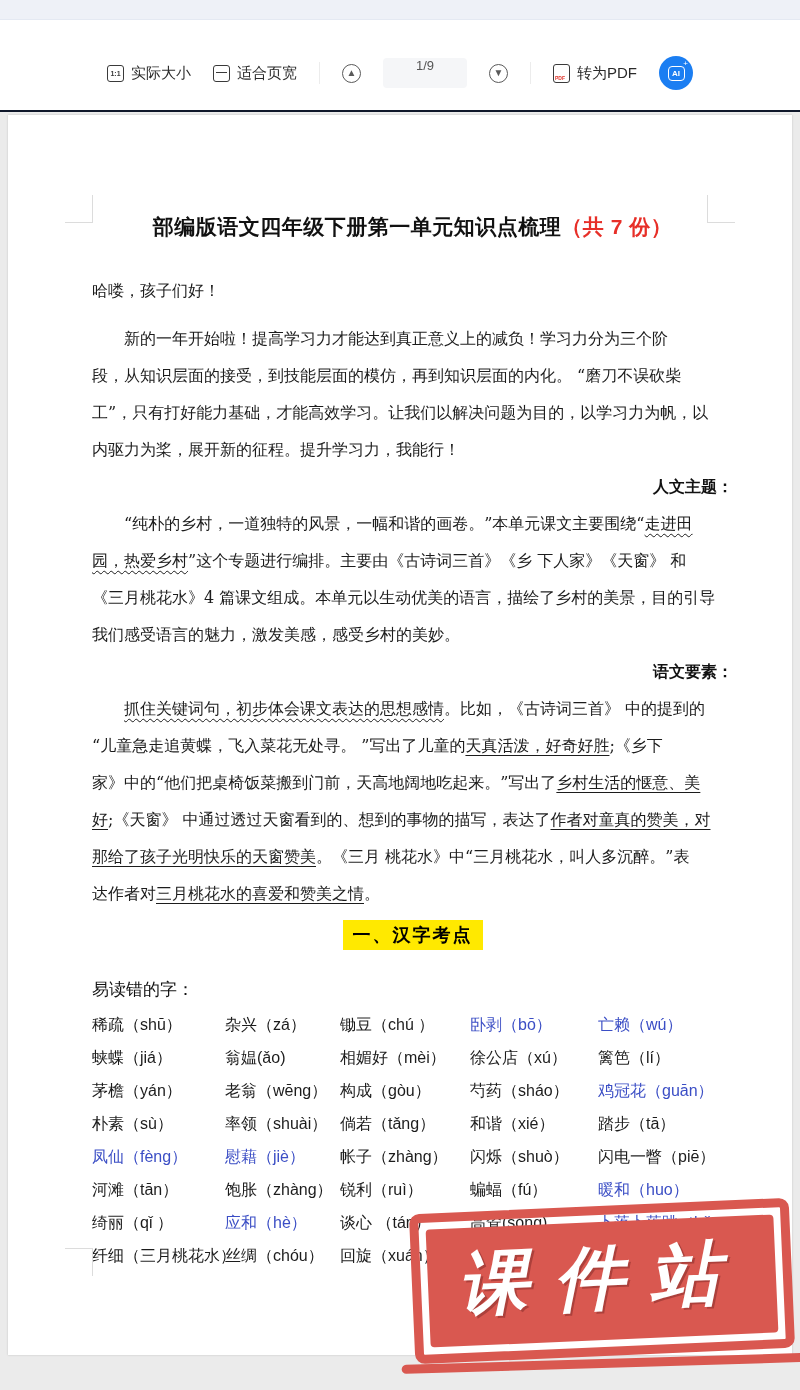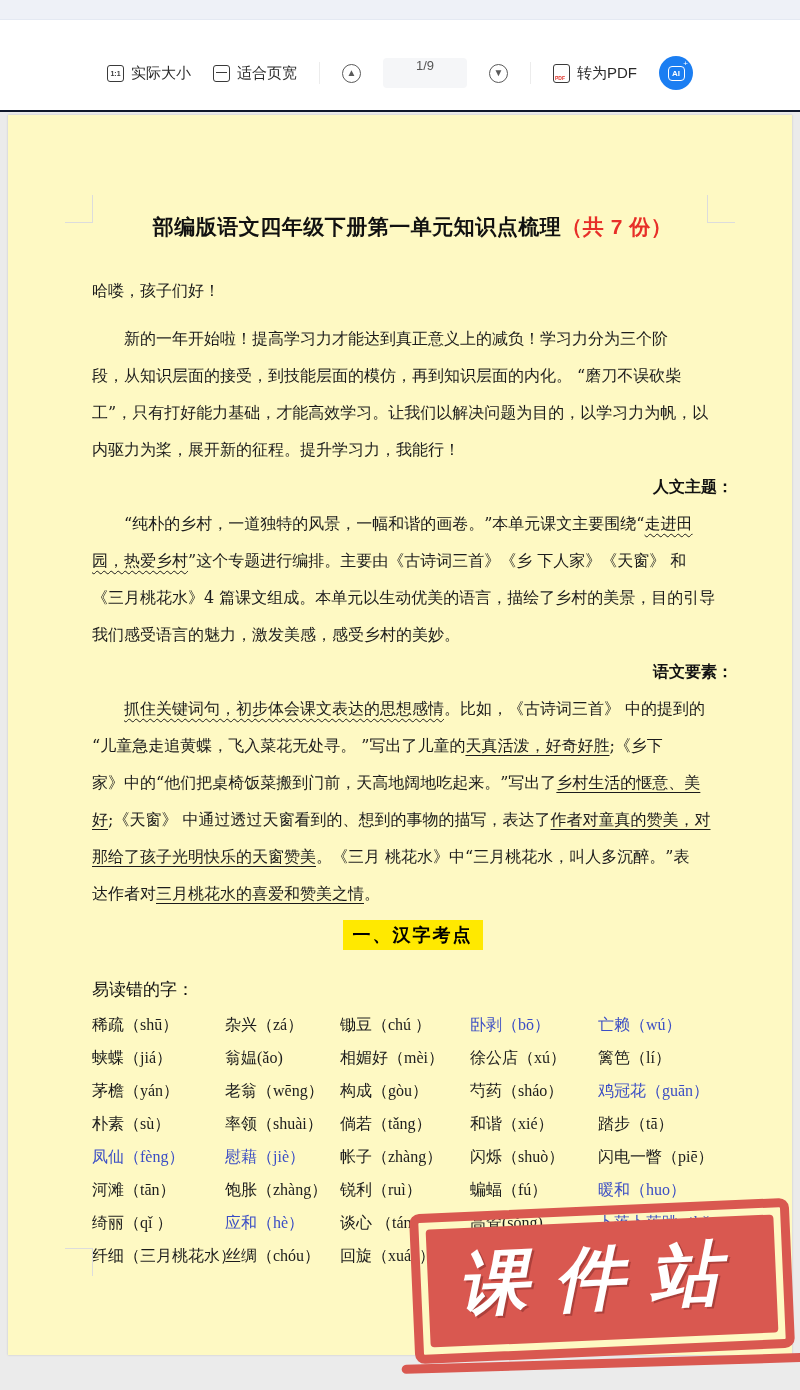--- a/index.html
+++ b/index.html
@@ -29,21 +29,21 @@
                    font-weight:bold; color:#e0352b; }
   .ai-btn { width:34px; height:34px; border-radius:50%; background:#1b7ef2; position:relative;
             display:flex; align-items:center; justify-content:center; cursor:pointer; }
   .ai-glyph { width:17px; height:15px; border:1.4px solid #fff; border-radius:4px;
               color:#fff; font-size:8px; font-weight:bold; display:flex;
               align-items:center; justify-content:center; }
   .ai-plus { position:absolute; top:4px; right:5px; color:#fff; font-size:8px; line-height:1; }
 
   
   .viewer { position:relative; height:1278px; background:#ebebeb; padding:3px 8px 0; }
-  .page   { position:relative; background:#fef9c3; height:1240px; width:784px;
+  .page   { position:relative; background:#ffffff; height:1240px; width:784px;
             box-shadow:0 0 2px rgba(0,0,0,.18); padding:98px 59px 0 84px; }
 
   .mark { position:absolute; width:28px; height:28px; border:0 solid #dcdcdc; }
   .mark.tl { left:57px;  top:80px;   border-right-width:1px; border-bottom-width:1px; }
   .mark.tr { right:57px; top:80px;   border-left-width:1px;  border-bottom-width:1px; }
   .mark.bl { left:57px;  top:1133px; border-right-width:1px; border-top-width:1px; }
   .mark.br { right:57px; top:1133px; border-left-width:1px;  border-top-width:1px; }
 
   .doc-title { text-align:center; font-size:21px; font-weight:bold; color:#111;
                letter-spacing:.5px; margin-bottom:40px; font-family:"Liberation Sans",sans-serif; }
@@ -60,21 +60,21 @@
   .u-line { text-decoration:underline solid 1px #1c1c1c; text-underline-offset:4px; }
 
   .hl-wrap { text-align:center; margin:8px 0 28px; }
   .hl { display:inline-block; background:#ffe900; color:#000; font-weight:bold;
         font-size:18px; padding:3px 10px; letter-spacing:2px;
         font-family:"Liberation Sans", sans-serif; }
 
   .grid-head { font-size:17px; font-weight:normal; color:#111; margin:4px 0 8px;
                font-family:"Liberation Sans", sans-serif; }
   .word-grid { display:grid; grid-template-columns:133px 115px 130px 128px 1fr;
-               font-family:Liberation Serif, serif; font-size:16px; color:#1c1c1c; }
+               font-family:Liberation Sans, sans-serif; font-size:16px; color:#1c1c1c; }
   .word-grid .cell { height:33px; display:flex; align-items:center; white-space:nowrap; }
   .word-grid .c-blue  { color:#3b4ec5; }
   .word-grid .c-stamp { color:#d4736c; }
 
   
   .stamp { position:absolute; left:428px; top:1110px; z-index:6; transform:rotate(-2.5deg); }
   .stamp-inner { position:relative; background:#d95850; color:#fff; border-radius:4px;
                  padding:10px 30px 14px; font-size:70px; font-weight:bold; font-style:italic;
                  letter-spacing:26px; font-family:"Liberation Sans", sans-serif;
                  text-shadow:2px 2px 0 rgba(90,20,20,.35); white-space:nowrap; }

